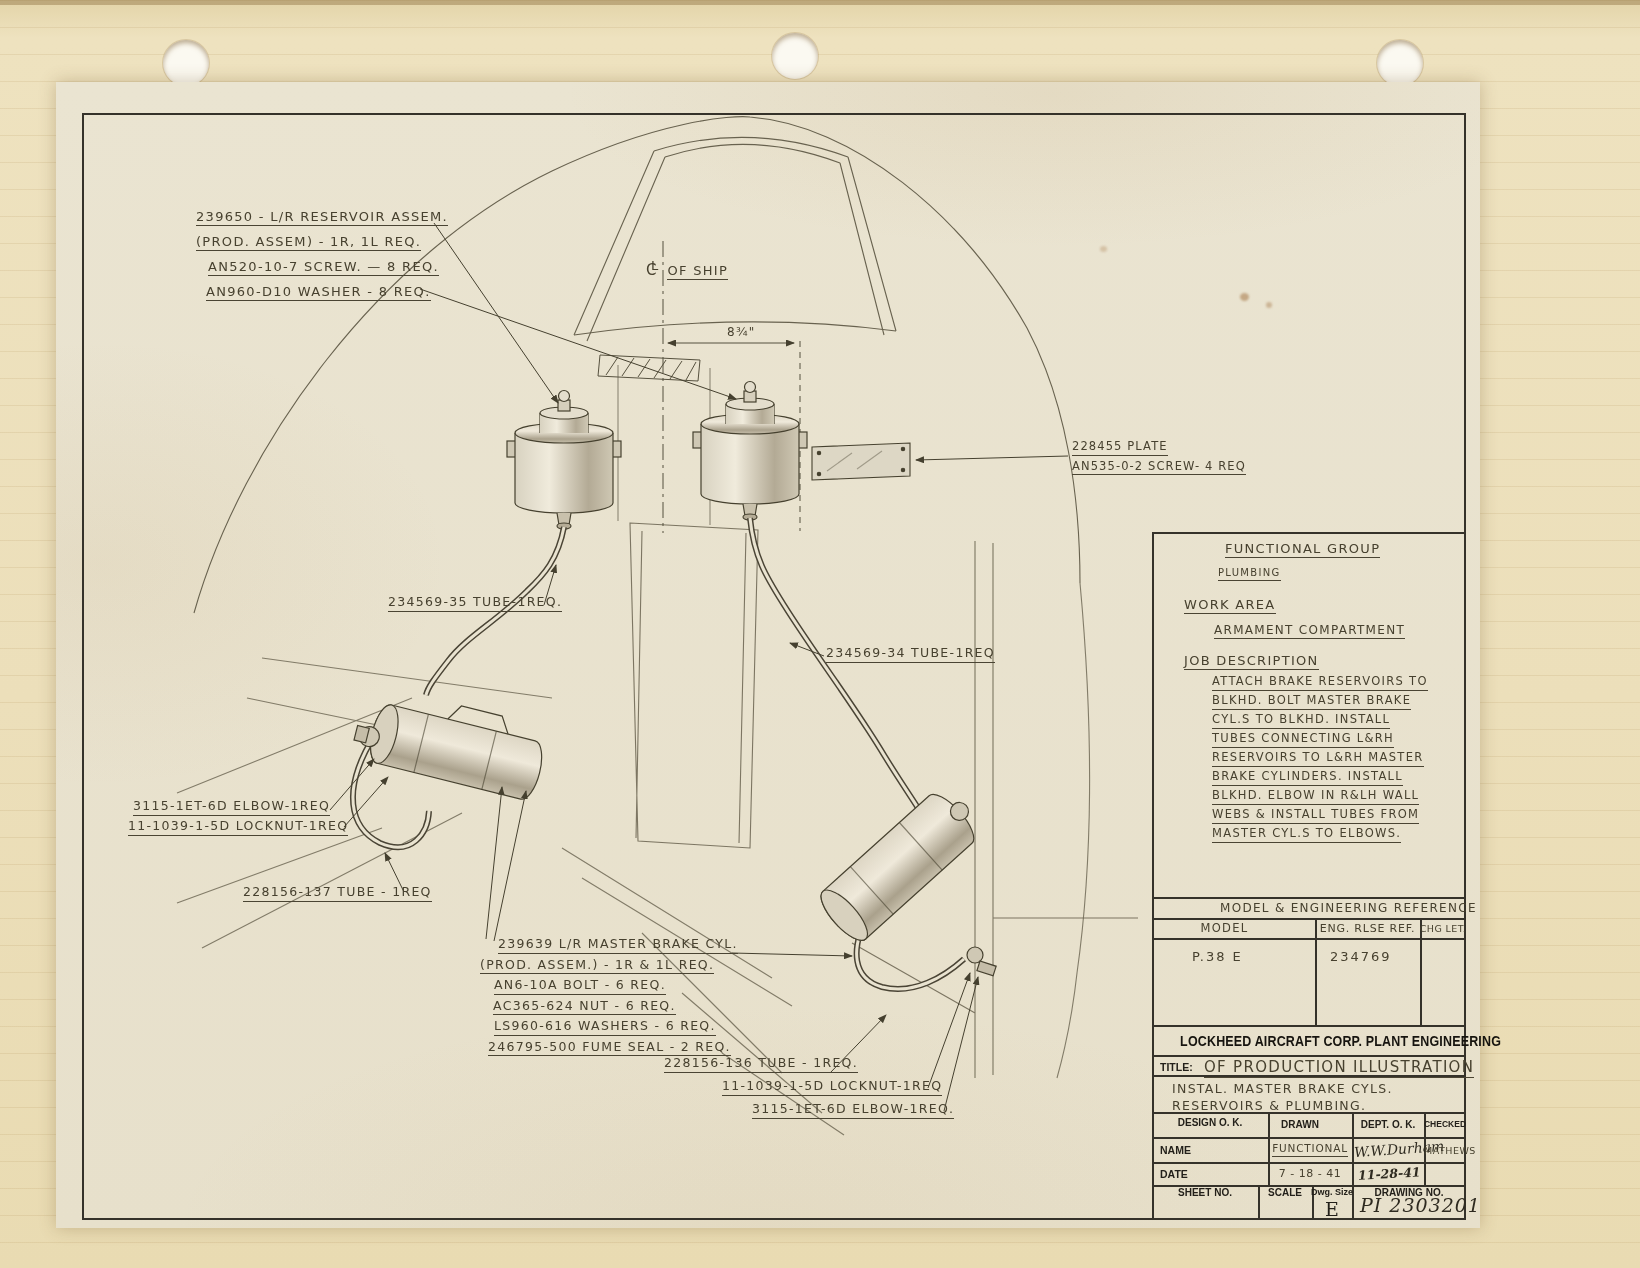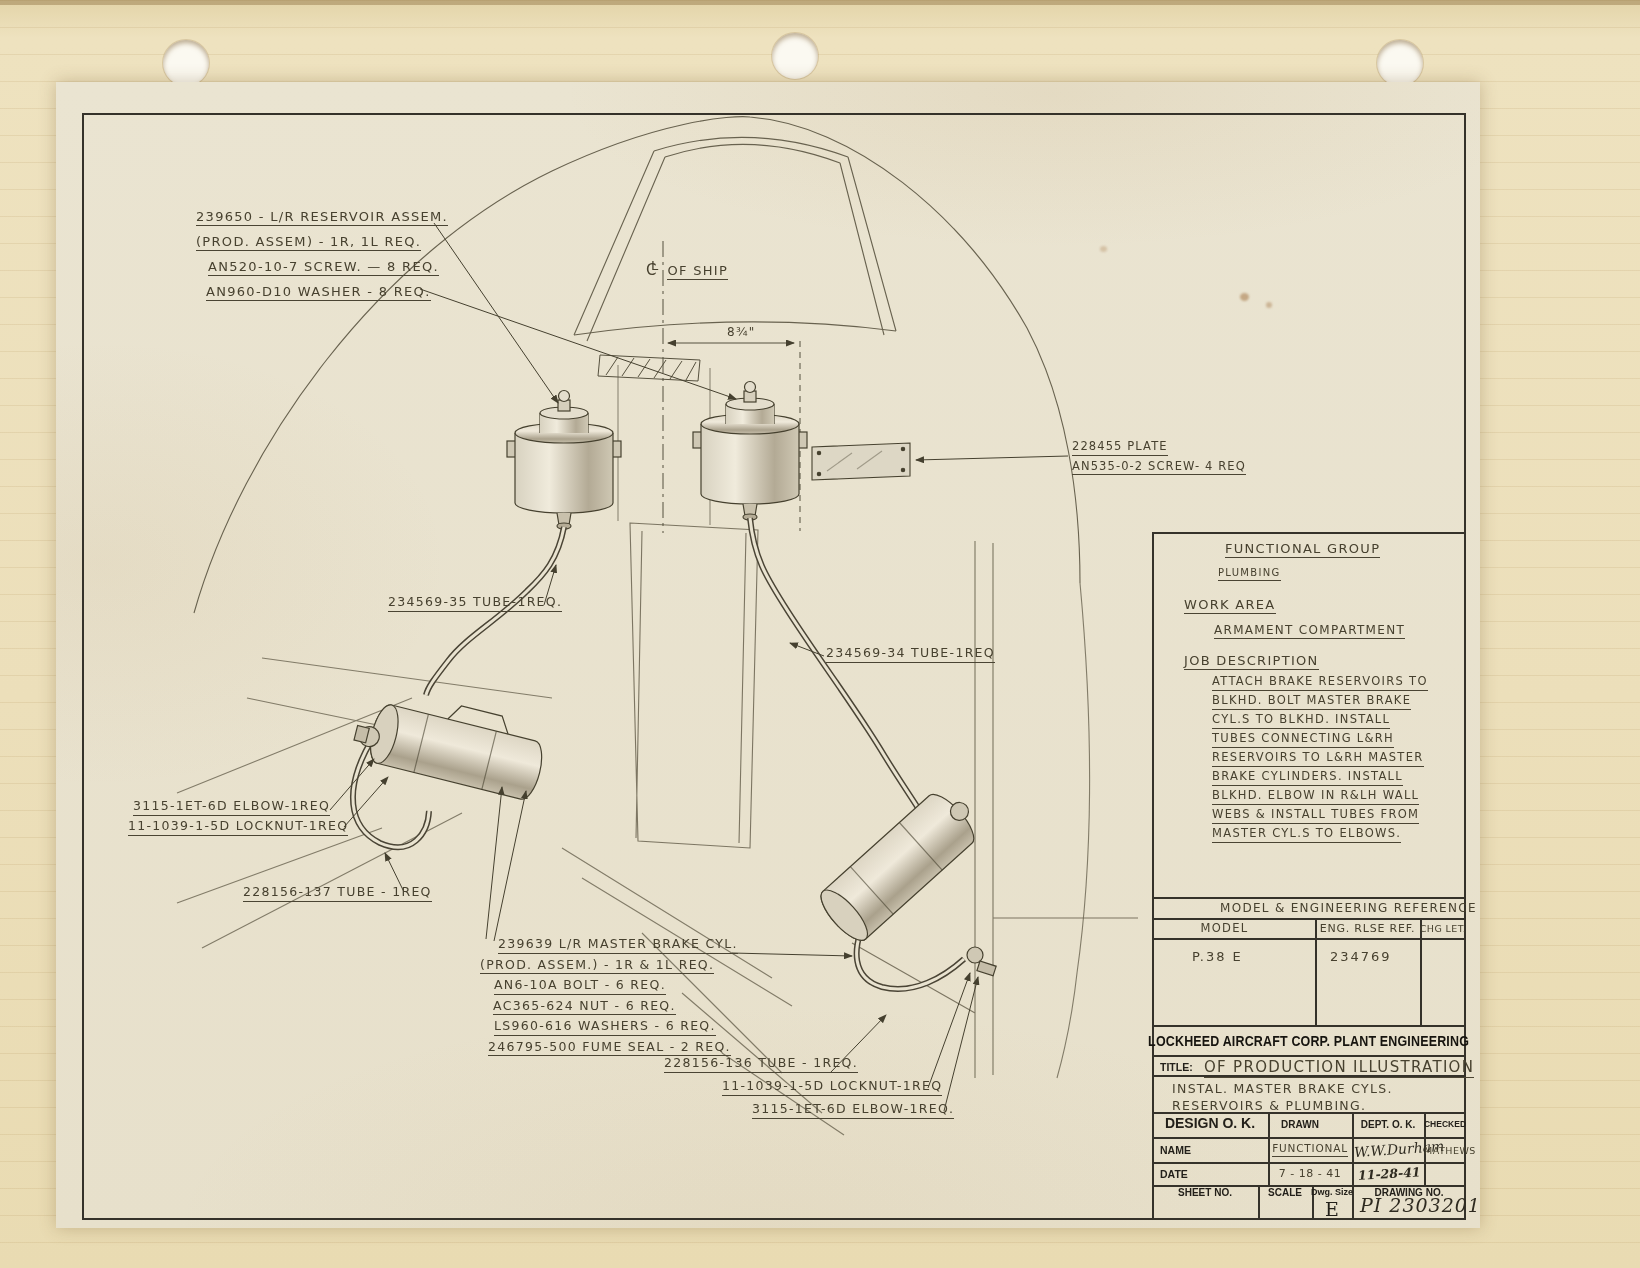--- a/index.html
+++ b/index.html
@@ -258,29 +258,29 @@
 </div>
 
 <div class="hand" style="left:1220px;top:902px;font-size:12px;">MODEL &amp; ENGINEERING REFERENCE</div>
 <div class="hand cell" style="left:1152px;top:919px;width:145px;height:19px;font-size:11.5px;">MODEL</div>
 <div class="hand cell" style="left:1315px;top:919px;width:105px;height:19px;font-size:11px;letter-spacing:.8px;">ENG. RLSE REF.</div>
 <div class="hand cell" style="left:1420px;top:919px;width:46px;height:19px;font-size:9.5px;letter-spacing:.4px;">CHG LET.</div>
 <div class="hand" style="left:1192px;top:950px;font-size:13px;letter-spacing:2px;">P.38 E</div>
 <div class="hand" style="left:1330px;top:950px;font-size:13px;letter-spacing:2px;">234769</div>
 <div class="hand" style="left:1430px;top:950px;font-size:13px;"></div>
 
-<div class="cell" style="left:1152px;top:1027px;width:314px;height:28px;">
+<div class="cell" style="left:1152px;top:1027px;width:314px;height:28px;padding-left:32px;">
   <span class="banner">LOCKHEED AIRCRAFT CORP. PLANT ENGINEERING</span>
 </div>
 <div class="print" style="left:1160px;top:1062px;font-size:10.5px;">TITLE:</div>
 <div class="hand" style="left:1204px;top:1060px;font-size:15px;"><span class="u">OF PRODUCTION ILLUSTRATION</span></div>
 <div class="hand" style="left:1172px;top:1083px;font-size:12.5px;">INSTAL. MASTER BRAKE CYLS.</div>
 <div class="hand" style="left:1172px;top:1100px;font-size:12.5px;">RESERVOIRS &amp; PLUMBING.</div>
 
-<div class="print cell" style="left:1152px;top:1112px;width:116px;height:22px;font-size:14px;">DESIGN O. K.</div>
+<div class="print cell" style="left:1152px;top:1112px;width:116px;height:22px;font-size:10px;">DESIGN O. K.</div>
 <div class="print cell" style="left:1268px;top:1112px;width:64px;height:25px;font-size:10px;">DRAWN</div>
 <div class="print cell" style="left:1352px;top:1112px;width:72px;height:25px;font-size:10px;">DEPT. O. K.</div>
 <div class="print cell" style="left:1424px;top:1112px;width:42px;height:25px;font-size:8.5px;">CHECKED</div>
 
 <div class="print" style="left:1160px;top:1145px;font-size:10.5px;">NAME</div>
 <div class="hand cell" style="left:1268px;top:1138px;width:84px;height:24px;font-size:10.5px;letter-spacing:.8px;">
       <span class="u">FUNCTIONAL</span>
     </div>
 <div class="script" style="position:absolute;left:1354px;top:1141px;font-size:14px;transform:rotate(-4deg);white-space:nowrap;">W.W.Durham</div>
 <div class="hand" style="left:1424px;top:1146px;font-size:9.5px;letter-spacing:.5px;">MATHEWS</div>

